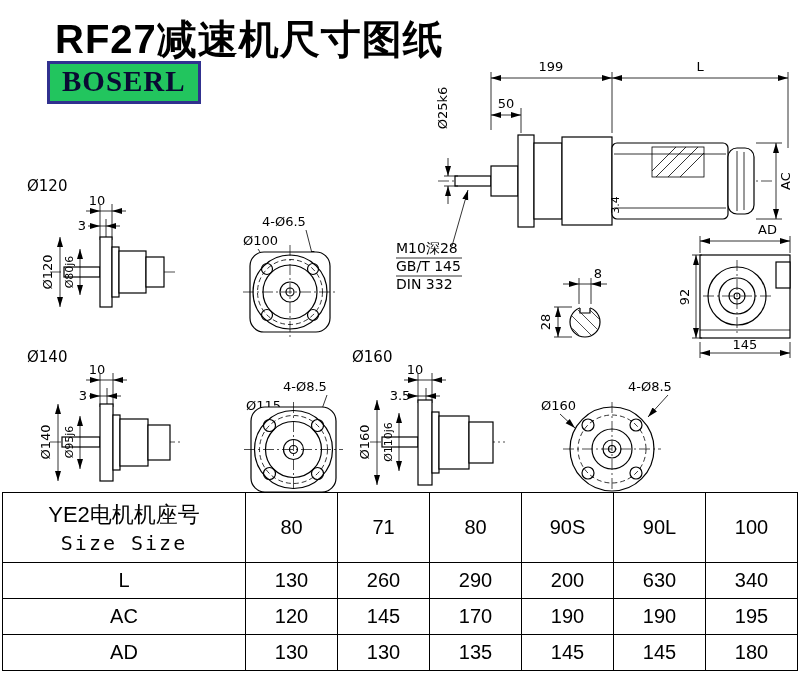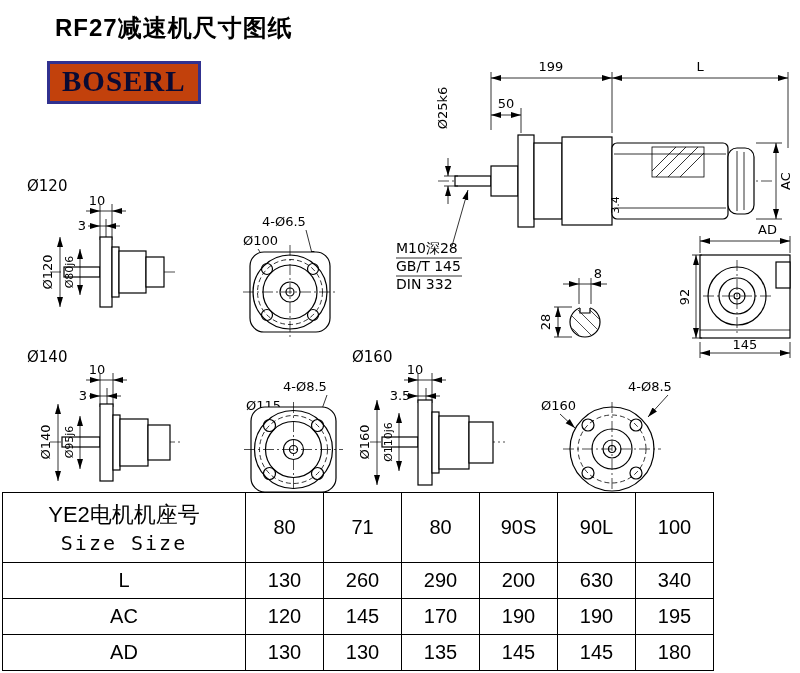--- a/index.html
+++ b/index.html
@@ -3,25 +3,25 @@
 <meta charset="utf-8">
 <style>
   html,body{margin:0;padding:0;}
   body{
     width:800px;height:673px;position:relative;overflow:hidden;
     background:#ffffff;color:#000;
     font-family:"Liberation Sans", sans-serif;
   }
   .page-title{
     position:absolute;left:55px;top:12px;
-    font-size:24px;font-weight:bold;letter-spacing:1px;color:#000;
+    font-size:40px;font-weight:bold;letter-spacing:1px;color:#000;
   }
   .logo-box{
     position:absolute;left:47px;top:61px;
-    border:3px solid #31318f;background:#c2410c;
+    border:3px solid #31318f;background:#22c55e;
     padding:1px 12px 3px 12px;
   }
   .logo-box span{
     font-family:"Liberation Serif", serif;
     font-weight:bold;font-size:29px;color:#0a0a33;letter-spacing:1px;
   }
   svg.drawing{position:absolute;left:0;top:0;}
   svg text{font-family:"DejaVu Sans", sans-serif;fill:#000;}
   .dtxt{font-size:13px;}
   .stxt{font-size:11px;}
@@ -29,21 +29,21 @@
   .ntxt{font-size:14px;}
   .oline{fill:none;stroke:#000;stroke-width:1.2;}
   .ofill{fill:#fff;stroke:#000;stroke-width:1.2;}
   .thin{fill:none;stroke:#000;stroke-width:0.8;}
   .ext,.dim,.arr1,.leader{stroke:#000;stroke-width:0.8;fill:none;}
   .cl{stroke:#000;stroke-width:0.7;stroke-dasharray:11 3 2 3;fill:none;}
   .dash{fill:none;stroke:#000;stroke-width:0.8;stroke-dasharray:5 3;}
   .hatch line{stroke:#000;stroke-width:0.7;}
 
   table.spec-table{
-    position:absolute;left:2px;top:492px;width:712px;
+    position:absolute;left:2px;top:492px;width:796px;
     border-collapse:collapse;table-layout:fixed;
   }
   table.spec-table td{
     border:1.5px solid #000;text-align:center;vertical-align:middle;
     font-size:20px;padding:0;
   }
   table.spec-table col.c0{width:243px;}
   tr.hdr-row{height:70px;}
   tr.val-row{height:36px;}
   .hdr-cn{font-size:22px;line-height:1.4;}

